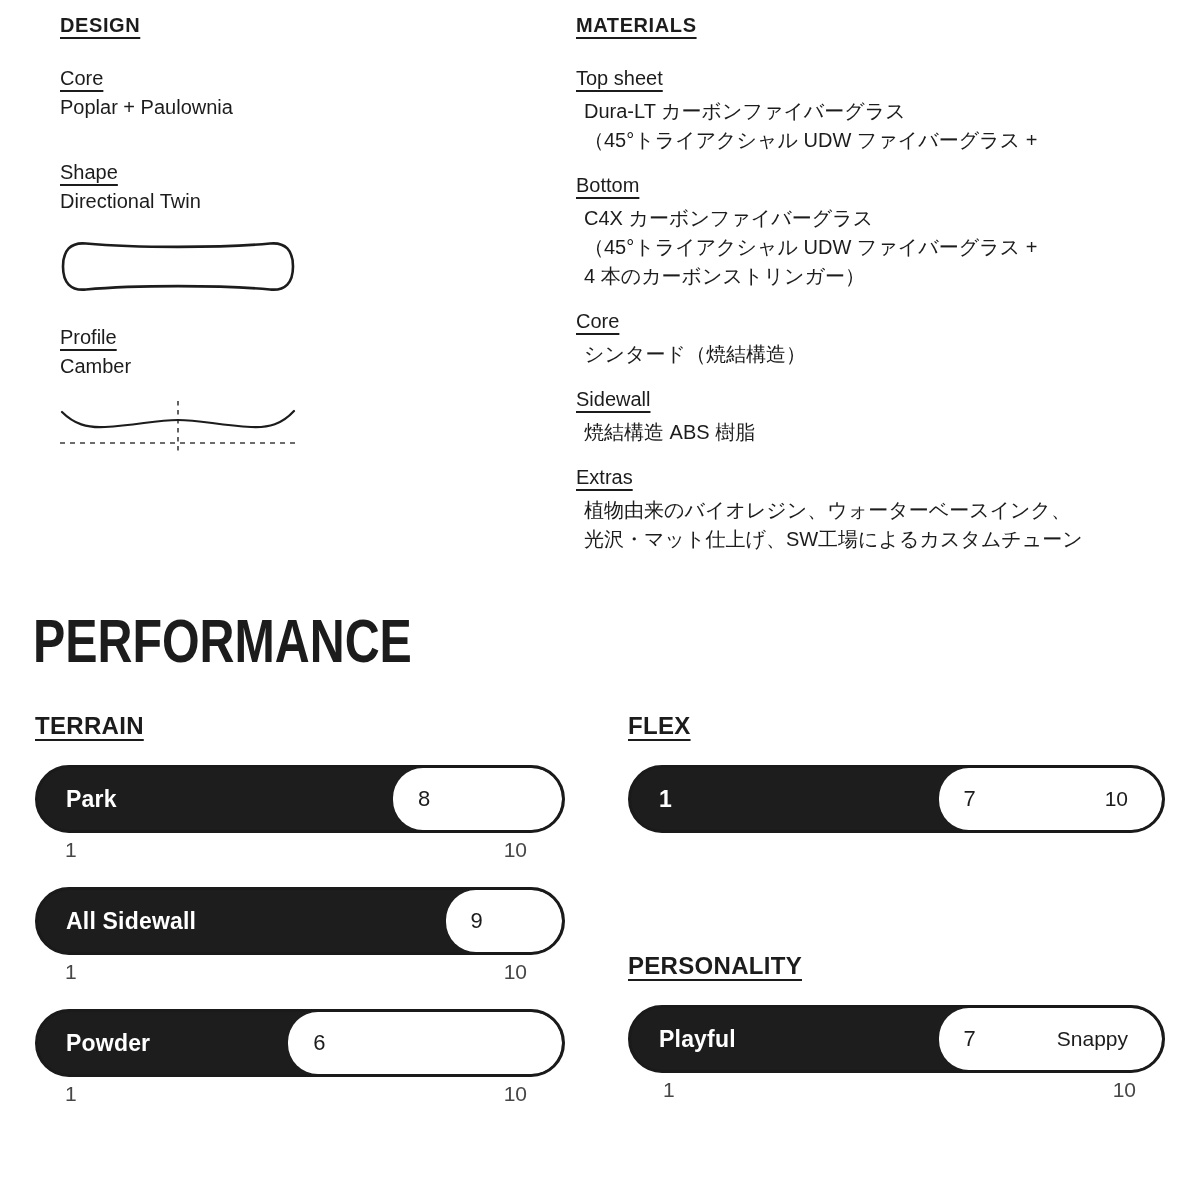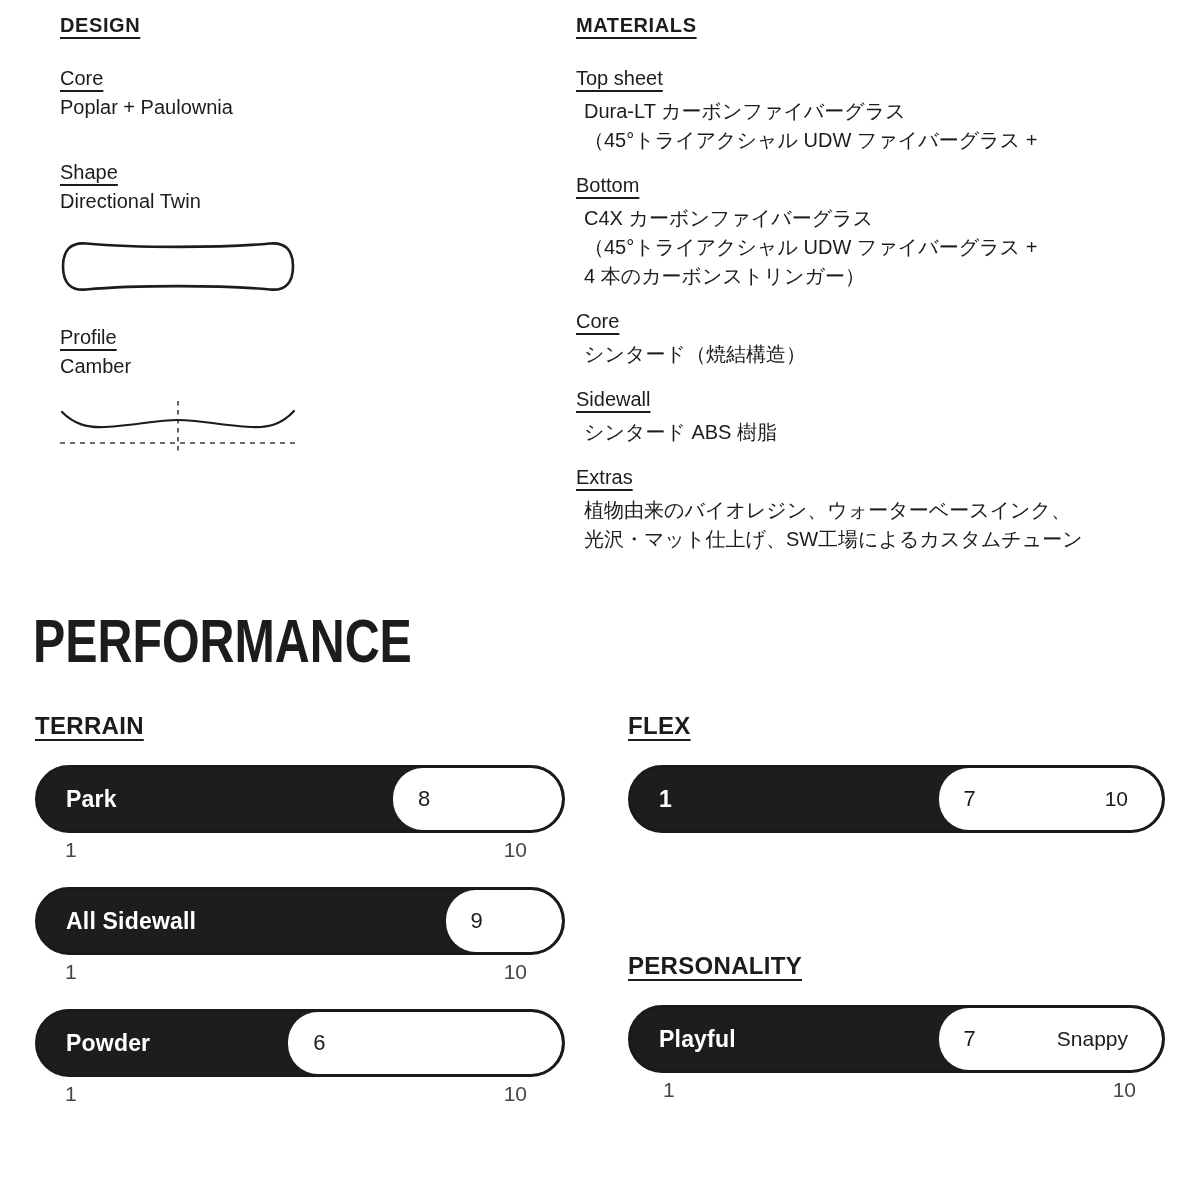--- a/index.html
+++ b/index.html
@@ -126,21 +126,21 @@
     <div class="mat-line">4 本のカーボンストリンガー）</div>
   </div>
 
   <div class="mat-section">
     <span class="mat-label">Core</span>
     <div class="mat-line">シンタード（焼結構造）</div>
   </div>
 
   <div class="mat-section">
     <span class="mat-label">Sidewall</span>
-    <div class="mat-line">シンタード ABS 樹脂</div>
+    <div class="mat-line">焼結構造 ABS 樹脂</div>
   </div>
 
   <div class="mat-section">
     <span class="mat-label">Extras</span>
     <div class="mat-line">植物由来のバイオレジン、ウォーターベースインク、</div>
     <div class="mat-line">光沢・マット仕上げ、SW工場によるカスタムチューン</div>
   </div>
 </div>
 
 <div class="perf-title">PERFORMANCE</div>

